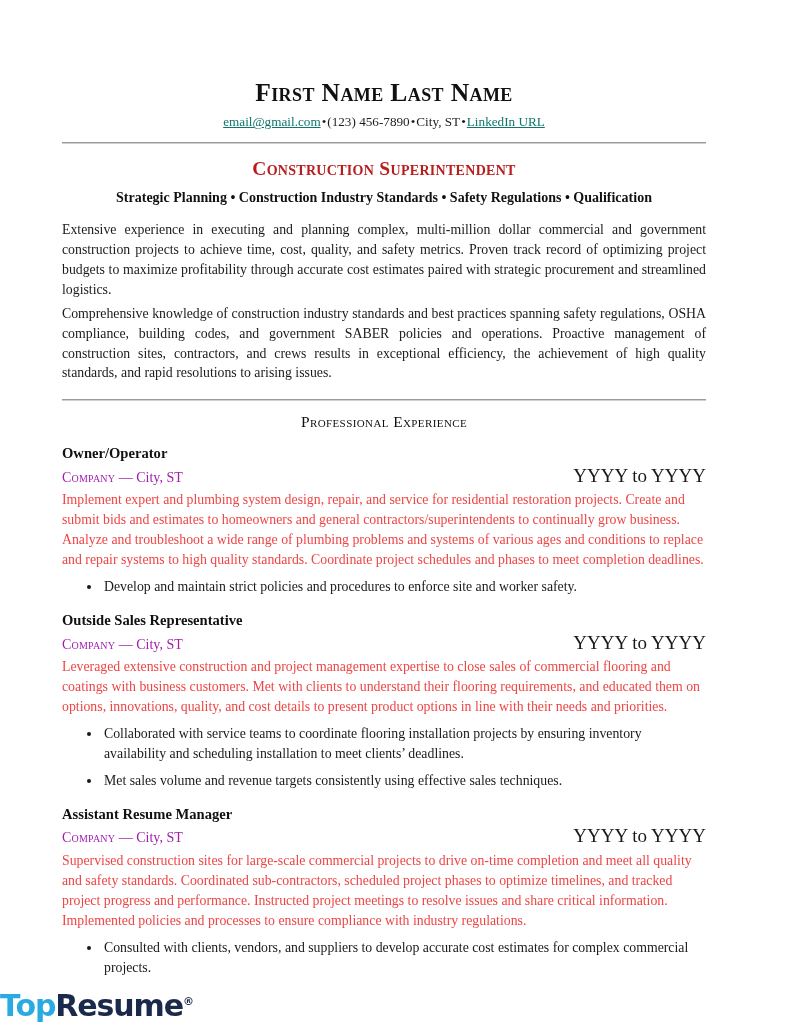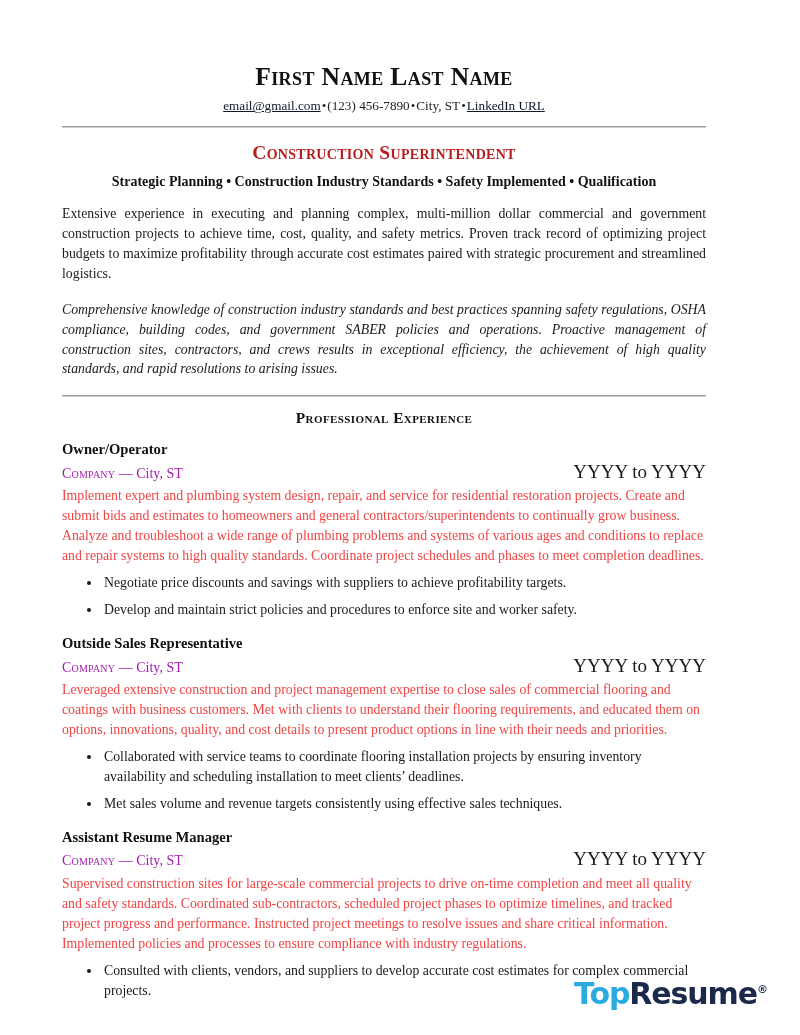--- a/index.html
+++ b/index.html
@@ -15,21 +15,21 @@
     color: #1a1a1a;
     -webkit-font-smoothing: antialiased;
   }
 
   .page {
     position: relative;
     width: 768px;
     height: 1035px;
     background: #fff;
     box-sizing: border-box;
-    padding: 0 62px;
+    padding: 16px 62px;
   }
 
   
   .name {
     margin: 0;
     padding-top: 62px;
     text-align: center;
     font-family: "Liberation Serif", "DejaVu Serif", serif;
     font-size: 25.5px;
     font-weight: bold;
@@ -41,21 +41,21 @@
 
   .contact {
     margin: 6px 0 0 0;
     text-align: center;
     font-size: 13.2px;
     color: #1d1d1d;
     line-height: 1.3;
   }
   .contact a,
   .contact .link {
-    color: #0f172a;
+    color: #0f766e;
     text-decoration: underline;
   }
   .contact .sep {
     color: #1d1d1d;
     padding: 0 1px;
   }
 
   .rule {
     border: 0;
     border-top: 1px solid #9a9a9a;
@@ -87,28 +87,28 @@
   }
 
   
   .summary-p {
     margin: 14px 0 0 0;
     font-size: 13.8px;
     line-height: 1.44;
     text-align: justify;
     color: #1a1a1a;
   }
-  .summary-p.second { margin-top: 16px; font-style: italic; }
+  .summary-p.second { margin-top: 4px; }
 
   
   .section-heading {
     margin: 12px 0 0 0;
     text-align: center;
     font-size: 15.5px;
-    font-weight: bold;
+    font-weight: normal;
     font-variant: small-caps;
     letter-spacing: 0.4px;
     color: #111;
   }
 
   
   .job { margin-top: 14px; }
   .job.first { margin-top: 13px; }
 
   .job-title {
@@ -172,22 +172,22 @@
     height: 4px;
     background: #1a1a1a;
     border-radius: 50%;
   }
 
   
   .footer-logo {
     position: absolute;
     left: 0;
     right: 0;
-    bottom: 26px;
-    text-align: right;
+    bottom: 14px;
+    text-align: left;
     font-family: "DejaVu Sans", "Liberation Sans", sans-serif;
     font-size: 30px;
     font-weight: bold;
     letter-spacing: -1.1px;
     line-height: 1;
   }
   .logo-top { color: #29ABE2; }
   .logo-resume { color: #1B2A4A; }
   .logo-reg {
     font-size: 11px;
@@ -204,39 +204,38 @@
   <h1 class="name">First Name Last Name</h1>
 
   <div class="contact">
     <span class="link">email@gmail.com</span><span class="sep">•</span><span>(123) 456-7890</span><span class="sep">•</span><span>City, ST</span><span class="sep">•</span><span class="link">LinkedIn URL</span>
   </div>
 
   <hr class="rule rule-top">
 
   <h2 class="job-title-main">Construction Superintendent</h2>
 
-  <p class="keywords">Strategic Planning • Construction Industry Standards • Safety Implemented • Qualification</p>
+  <p class="keywords">Strategic Planning • Construction Industry Standards • Safety Regulations • Qualification</p>
 
   <p class="summary-p">Extensive experience in executing and planning complex, multi-million dollar commercial and government construction projects to achieve time, cost, quality, and safety metrics. Proven track record of optimizing project budgets to maximize profitability through accurate cost estimates paired with strategic procurement and streamlined logistics.</p>
 
   <p class="summary-p second">Comprehensive knowledge of construction industry standards and best practices spanning safety regulations, OSHA compliance, building codes, and government SABER policies and operations. Proactive management of construction sites, contractors, and crews results in exceptional efficiency, the achievement of high quality standards, and rapid resolutions to arising issues.</p>
 
   <hr class="rule rule-exp">
 
   <h2 class="section-heading">Professional Experience</h2>
 
   <div class="job first">
     <div class="job-title">Owner/Operator</div>
     <div class="job-meta">
       <div class="job-company"><span class="co">Company</span><span> — </span><span>City, ST</span></div>
       <div class="job-dates">YYYY to YYYY</div>
     </div>
     <p class="job-desc">Implement expert and plumbing system design, repair, and service for residential restoration projects. Create and submit bids and estimates to homeowners and general contractors/superintendents to continually grow business. Analyze and troubleshoot a wide range of plumbing problems and systems of various ages and conditions to replace and repair systems to high quality standards. Coordinate project schedules and phases to meet completion deadlines.</p>
     <ul class="bullets">
-      <li>Negotiate price discounts and savings with suppliers to achieve profitability targets.</li>
       <li>Develop and maintain strict policies and procedures to enforce site and worker safety.</li>
     </ul>
   </div>
 
   <div class="job">
     <div class="job-title">Outside Sales Representative</div>
     <div class="job-meta">
       <div class="job-company"><span class="co">Company</span><span> — </span><span>City, ST</span></div>
       <div class="job-dates">YYYY to YYYY</div>
     </div>

